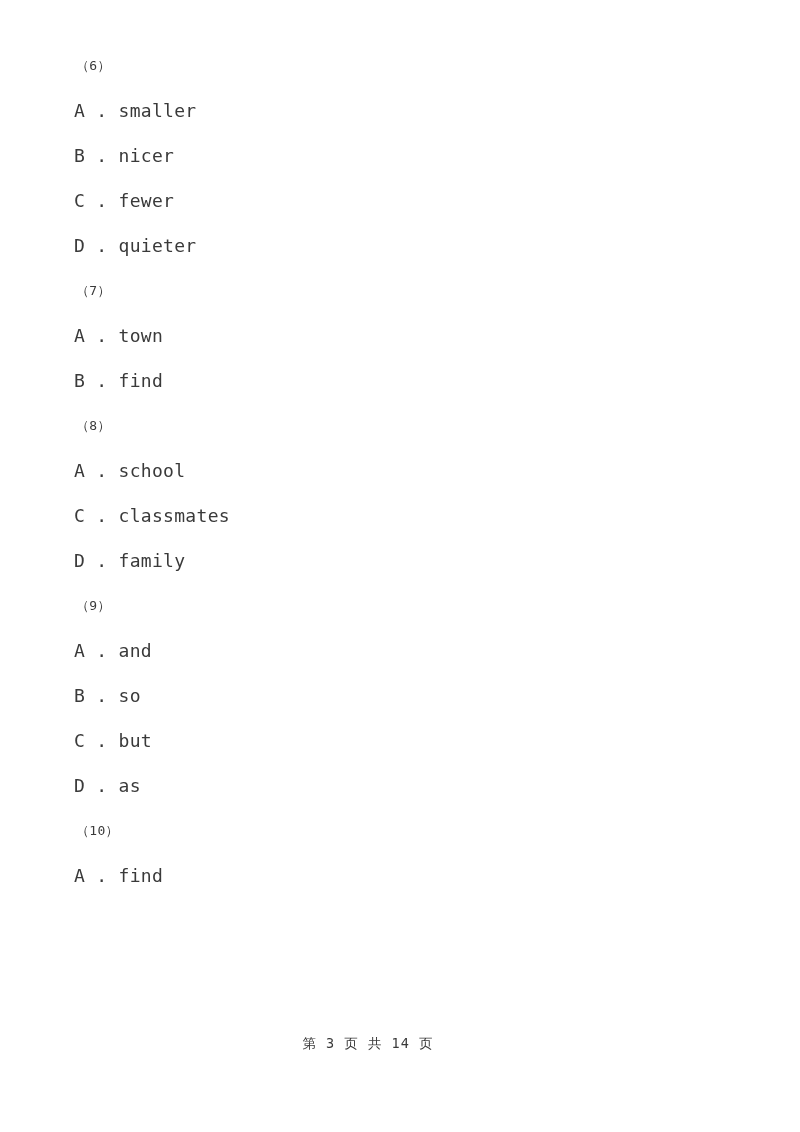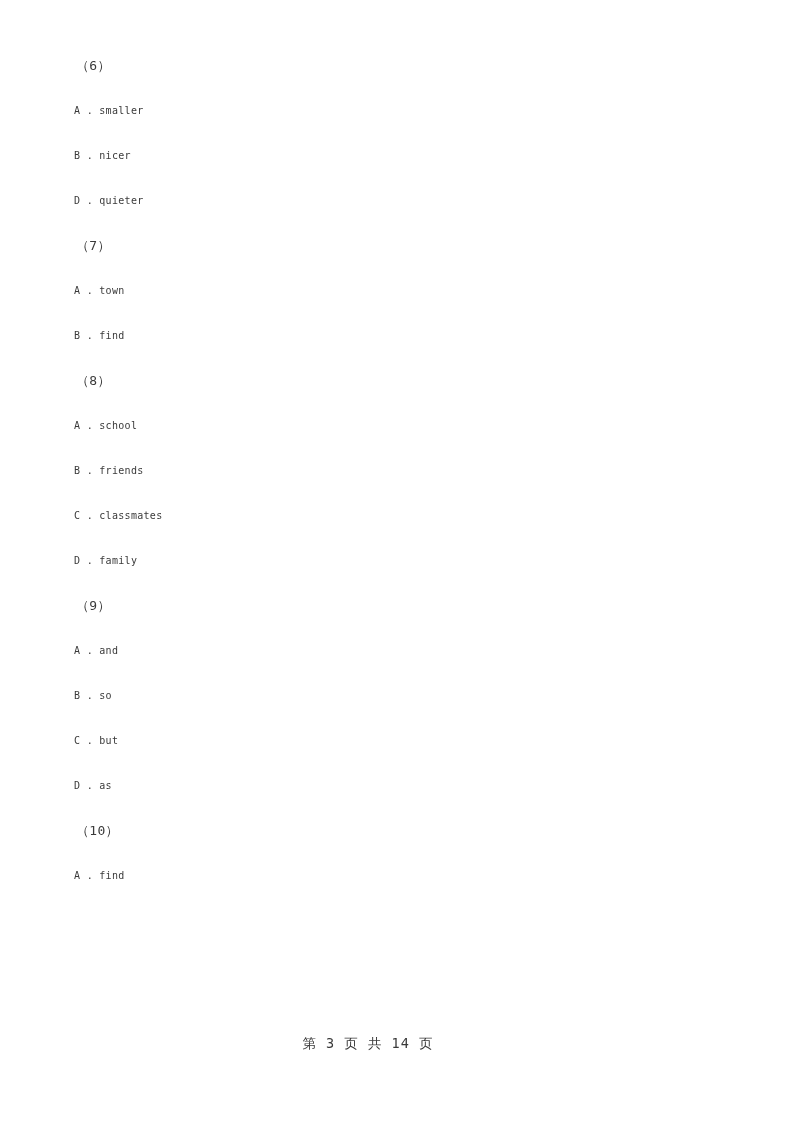--- a/index.html
+++ b/index.html
@@ -41,21 +41,21 @@
     white-space: pre;
   }
 
   .q-number {
     padding-left: 76px;
     font-size: 13px;
   }
 
   .option {
     padding-left: 74px;
-    font-size: 10px;
+    font-size: 18px;
   }
 
   
   .content {
     padding-top: 43px;
   }
 
   
   .footer {
     position: absolute;
@@ -74,33 +74,33 @@
 <body>
 
 <div class="page">
 
   <div class="content">
 
     <div class="q-block">
       <div class="line q-number">（6）</div>
       <div class="line option">A . smaller</div>
       <div class="line option">B . nicer</div>
+      <div class="line option">C . fewer</div>
       <div class="line option">D . quieter</div>
     </div>
 
     <div class="q-block">
       <div class="line q-number">（7）</div>
       <div class="line option">A . town</div>
       <div class="line option">B . find</div>
     </div>
 
     <div class="q-block">
       <div class="line q-number">（8）</div>
       <div class="line option">A . school</div>
-      <div class="line option">B . friends</div>
       <div class="line option">C . classmates</div>
       <div class="line option">D . family</div>
     </div>
 
     <div class="q-block">
       <div class="line q-number">（9）</div>
       <div class="line option">A . and</div>
       <div class="line option">B . so</div>
       <div class="line option">C . but</div>
       <div class="line option">D . as</div>

